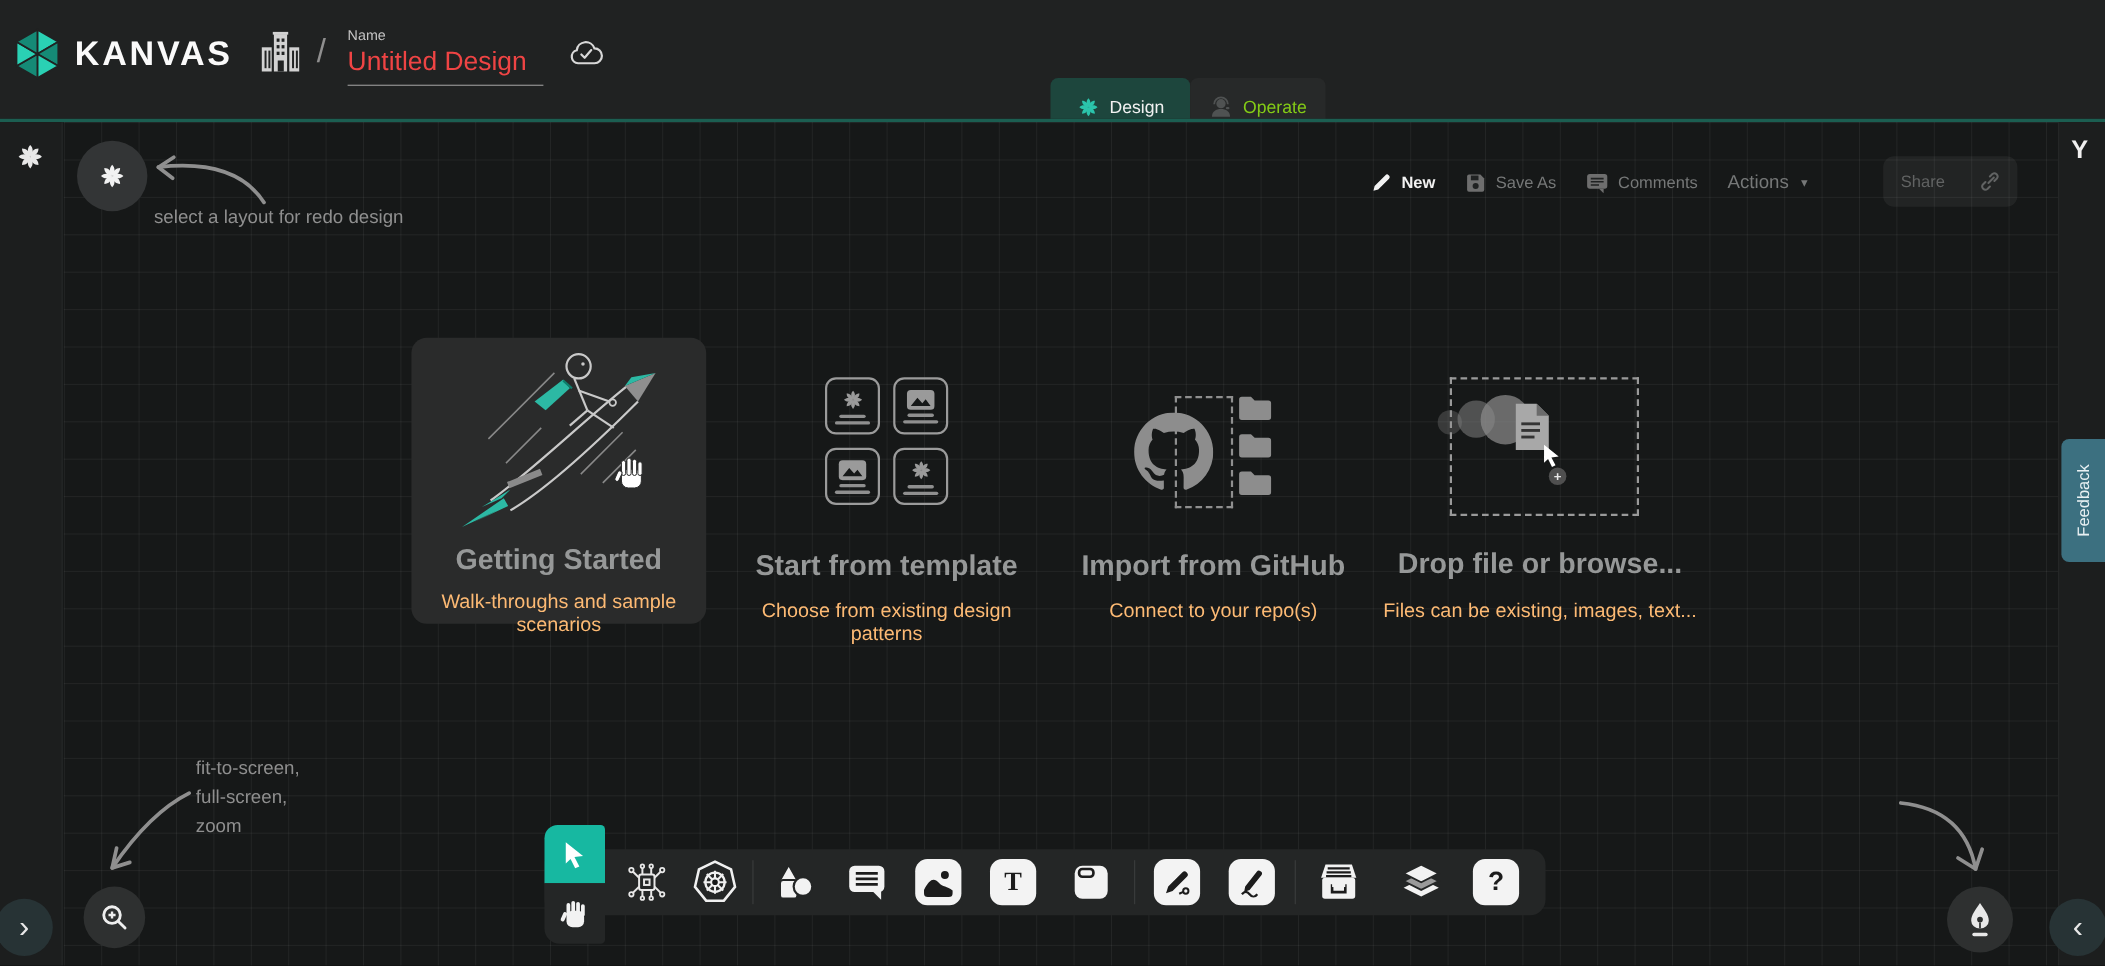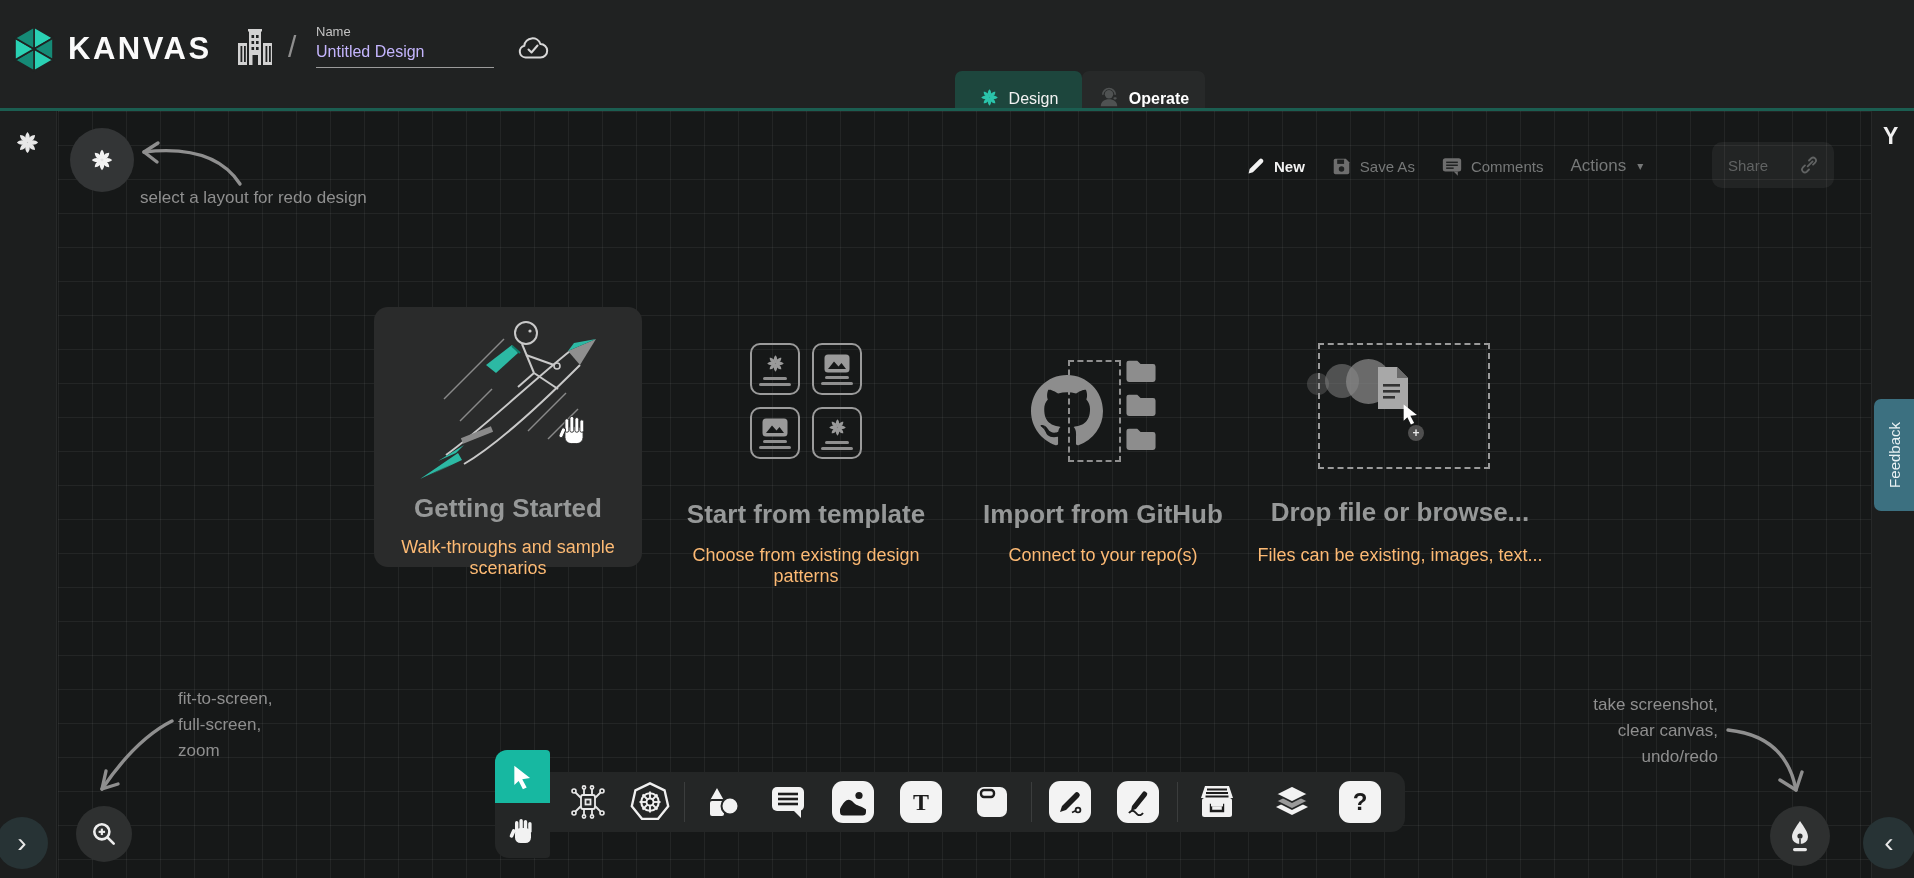--- a/index.html
+++ b/index.html
@@ -8,26 +8,26 @@
   #stage { position:relative; width:1914px; height:878px; overflow:hidden; background:#161818; }
 
   
   #header { position:absolute; left:0; top:0; width:1914px; height:108px; background:#202222; }
   #logo { position:absolute; left:12px; top:26px; display:flex; align-items:center; gap:12px; }
   #brand-text { color:#fafafa; font-size:31px; font-weight:800; letter-spacing:2.5px; }
   #org-icon { position:absolute; left:234px; top:27px; }
   #crumb-slash { position:absolute; left:288px; top:30px; color:#8f8f8f; font-size:30px; font-weight:300; }
   #name-group { position:absolute; left:316px; top:24px; width:178px; }
   #name-label { color:#c4c4c4; font-size:13px; }
-  #name-value { color:#c4b5fd; font-size:16px; margin-top:4px; padding-bottom:6px; border-bottom:1px solid #9b9b9b; }
+  #name-value { color:#ef4444; font-size:24px; margin-top:4px; padding-bottom:6px; border-bottom:1px solid #9b9b9b; }
   #cloud-icon { position:absolute; left:517px; top:36px; }
 
   .tab { position:absolute; top:71px; height:37px; display:flex; align-items:flex-end; justify-content:center; gap:9px; border-radius:7px 7px 0 0; font-size:16px; cursor:pointer; }
   #tab-design { left:955px; width:127px; background:#1d463d; color:#f2f2f2; }
-  #tab-operate { left:1082px; width:123px; background:#272929; color:#ffffff;font-weight:bold; }
+  #tab-operate { left:1082px; width:123px; background:#272929; color:#84cc16; }
 
   #hdr-right { position:absolute; right:0; top:0; height:108px; }
 
   
   #canvas-zone { position:absolute; left:0; top:108px; width:1914px; height:770px; }
   #canvas-topline { position:absolute; left:0; top:0; width:1914px; height:3px; background:#1b5e51; }
   #left-rail { position:absolute; left:0; top:3px; width:57px; height:767px; background:#1c1e1e; border-right:1px solid rgba(255,255,255,0.05); }
   #left-rail-spiral { position:absolute; left:14px; top:18px; color:#e8e8e8; }
   #right-rail { position:absolute; right:0; top:3px; width:43px; height:767px; background:#1c1e1e; border-left:1px solid rgba(255,255,255,0.05); }
   #y-glyph { position:absolute; left:11px; top:12px; color:#f0f0f0; font-size:23px; font-weight:700; }
@@ -566,23 +566,18 @@
 
     <div id="hint-bl" class="hint">
       <div>fit-to-screen,</div>
       <div>full-screen,</div>
       <div>zoom</div>
     </div>
     <svg id="arrow-bl" class="hint-arrow" width="100" height="92">
       <path d="M92 8 Q 56 26 22 76" fill="none" stroke="#8f8f8f" stroke-width="3.4" stroke-linecap="round"></path>
       <path d="M22 76 L26 58 M22 76 L38 71" fill="none" stroke="#8f8f8f" stroke-width="3.4" stroke-linecap="round"></path>
     </svg>
-    <div id="hint-br" class="hint">
-      <div>take screenshot,</div>
-      <div>clear canvas,</div>
-      <div>undo/redo</div>
-    </div>
     <svg id="arrow-br" class="hint-arrow" width="92" height="88">
       <path d="M6 14 Q 64 20 74 74" fill="none" stroke="#8f8f8f" stroke-width="3.4" stroke-linecap="round"></path>
       <path d="M74 74 L58 64 M74 74 L80 56" fill="none" stroke="#8f8f8f" stroke-width="3.4" stroke-linecap="round"></path>
     </svg>
   </div>
 </div>
 
 </body></html>

